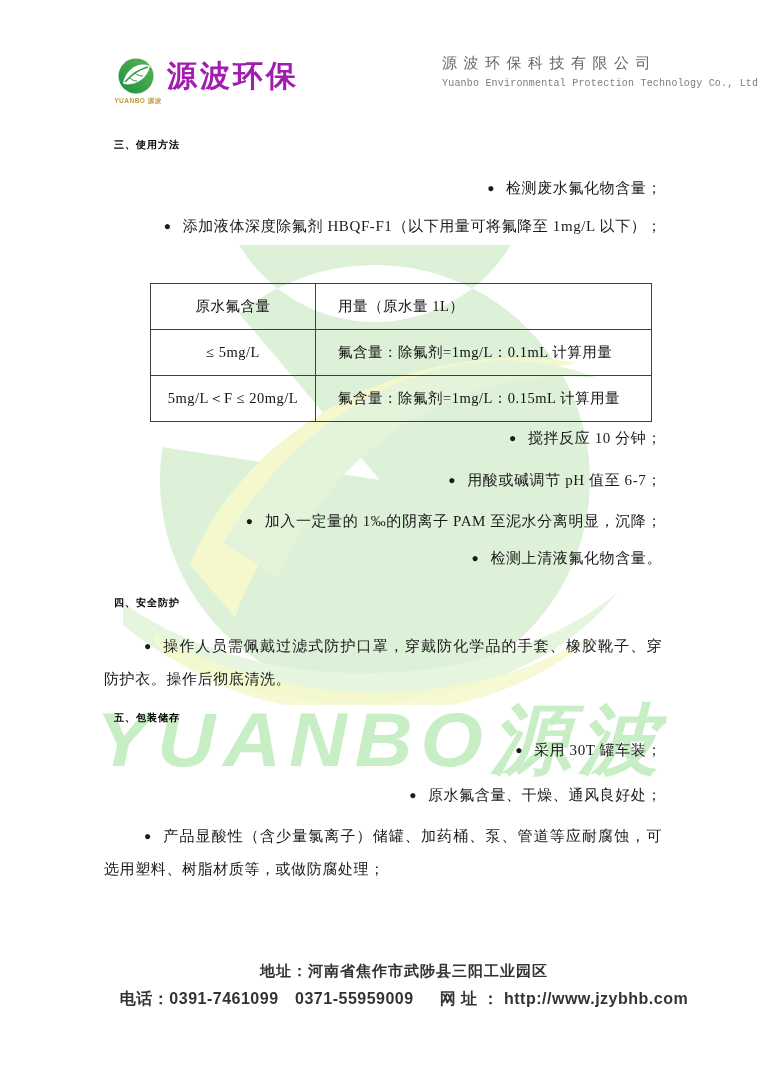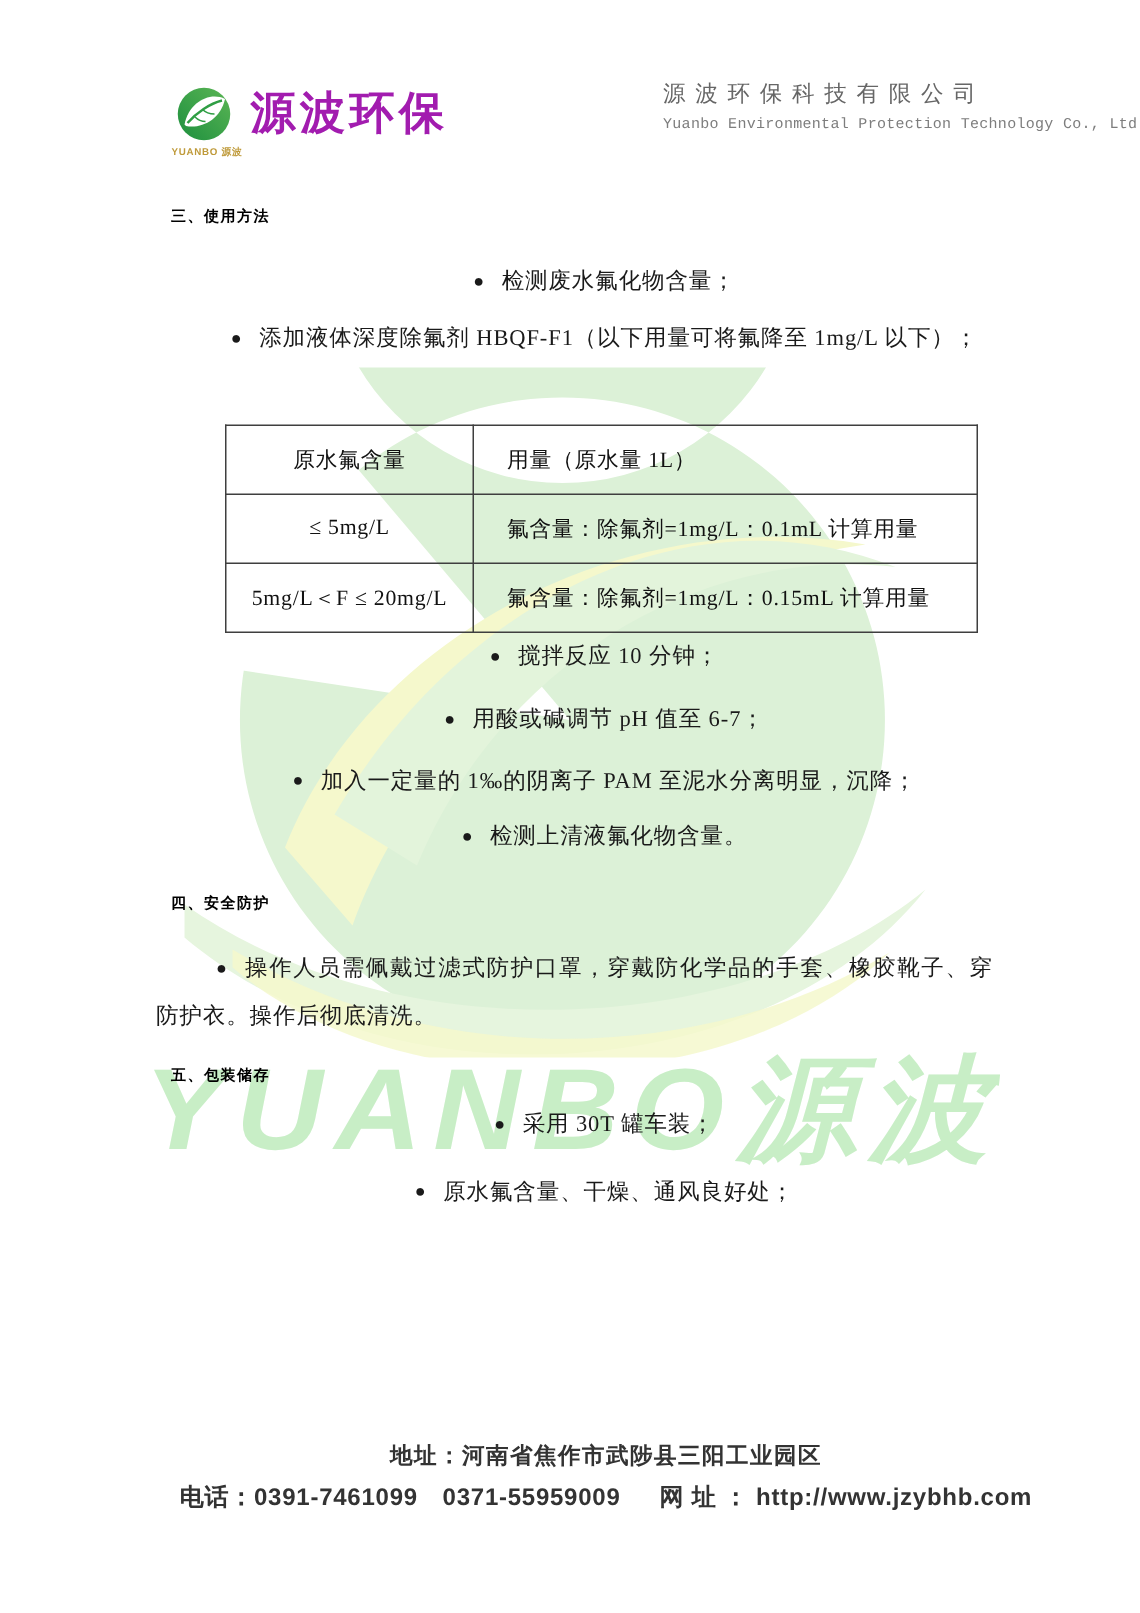--- a/index.html
+++ b/index.html
@@ -42,21 +42,21 @@
   .heading{
     position:absolute;left:114px;z-index:1;
     font-family:"Liberation Sans","DejaVu Sans",sans-serif;
     font-size:10px;font-weight:bold;letter-spacing:1px;color:#000;line-height:1;
   }
   .para{
     position:absolute;left:104px;width:558px;z-index:1;
     font-size:15px;letter-spacing:.6px;line-height:32px;
     text-indent:40px;text-align:justify;
   }
-  .one-line{white-space:nowrap;text-align:center;}
+  .one-line{white-space:nowrap;text-align:right;}
   .bm{font-size:12px;margin-right:11px;position:relative;top:-1px;}
   
   .dose-table{
     position:absolute;left:150px;top:283px;z-index:1;
     border-collapse:collapse;background:transparent;
   }
   .dose-table td{
     border:1px solid #3f3f3f;height:43px;
     font-size:14.5px;letter-spacing:.5px;color:#111;
   }
@@ -149,19 +149,22 @@
     <span class="bm">●</span><span>操作人员需佩戴过滤式防护口罩，穿戴防化学品的手套、橡胶靴子、穿防护衣。操作后彻底清洗。</span>
   </div>
 
   <div class="heading" style="top:713px">五、包装储存</div>
   <div class="para one-line" style="top:734px">
     <span class="bm">●</span><span>采用 30T 罐车装；</span>
   </div>
   <div class="para one-line" style="top:779px">
     <span class="bm">●</span><span>原水氟含量、干燥、通风良好处；</span>
   </div>
+  <div class="para" style="top:820px">
+    <span class="bm">●</span><span>产品显酸性（含少量氯离子）储罐、加药桶、泵、管道等应耐腐蚀，可选用塑料、树脂材质等，或做防腐处理；</span>
+  </div>
 
   <div class="footer-line f1">地址：河南省焦作市武陟县三阳工业园区</div>
   <div class="footer-line f2">
     <span>电话：0391-7461099　0371-55959009</span><span class="gap"></span><span>网 址 ：</span> <span>http://www.jzybhb.com</span>
   </div>
 
 </div>
 
 </body></html>

